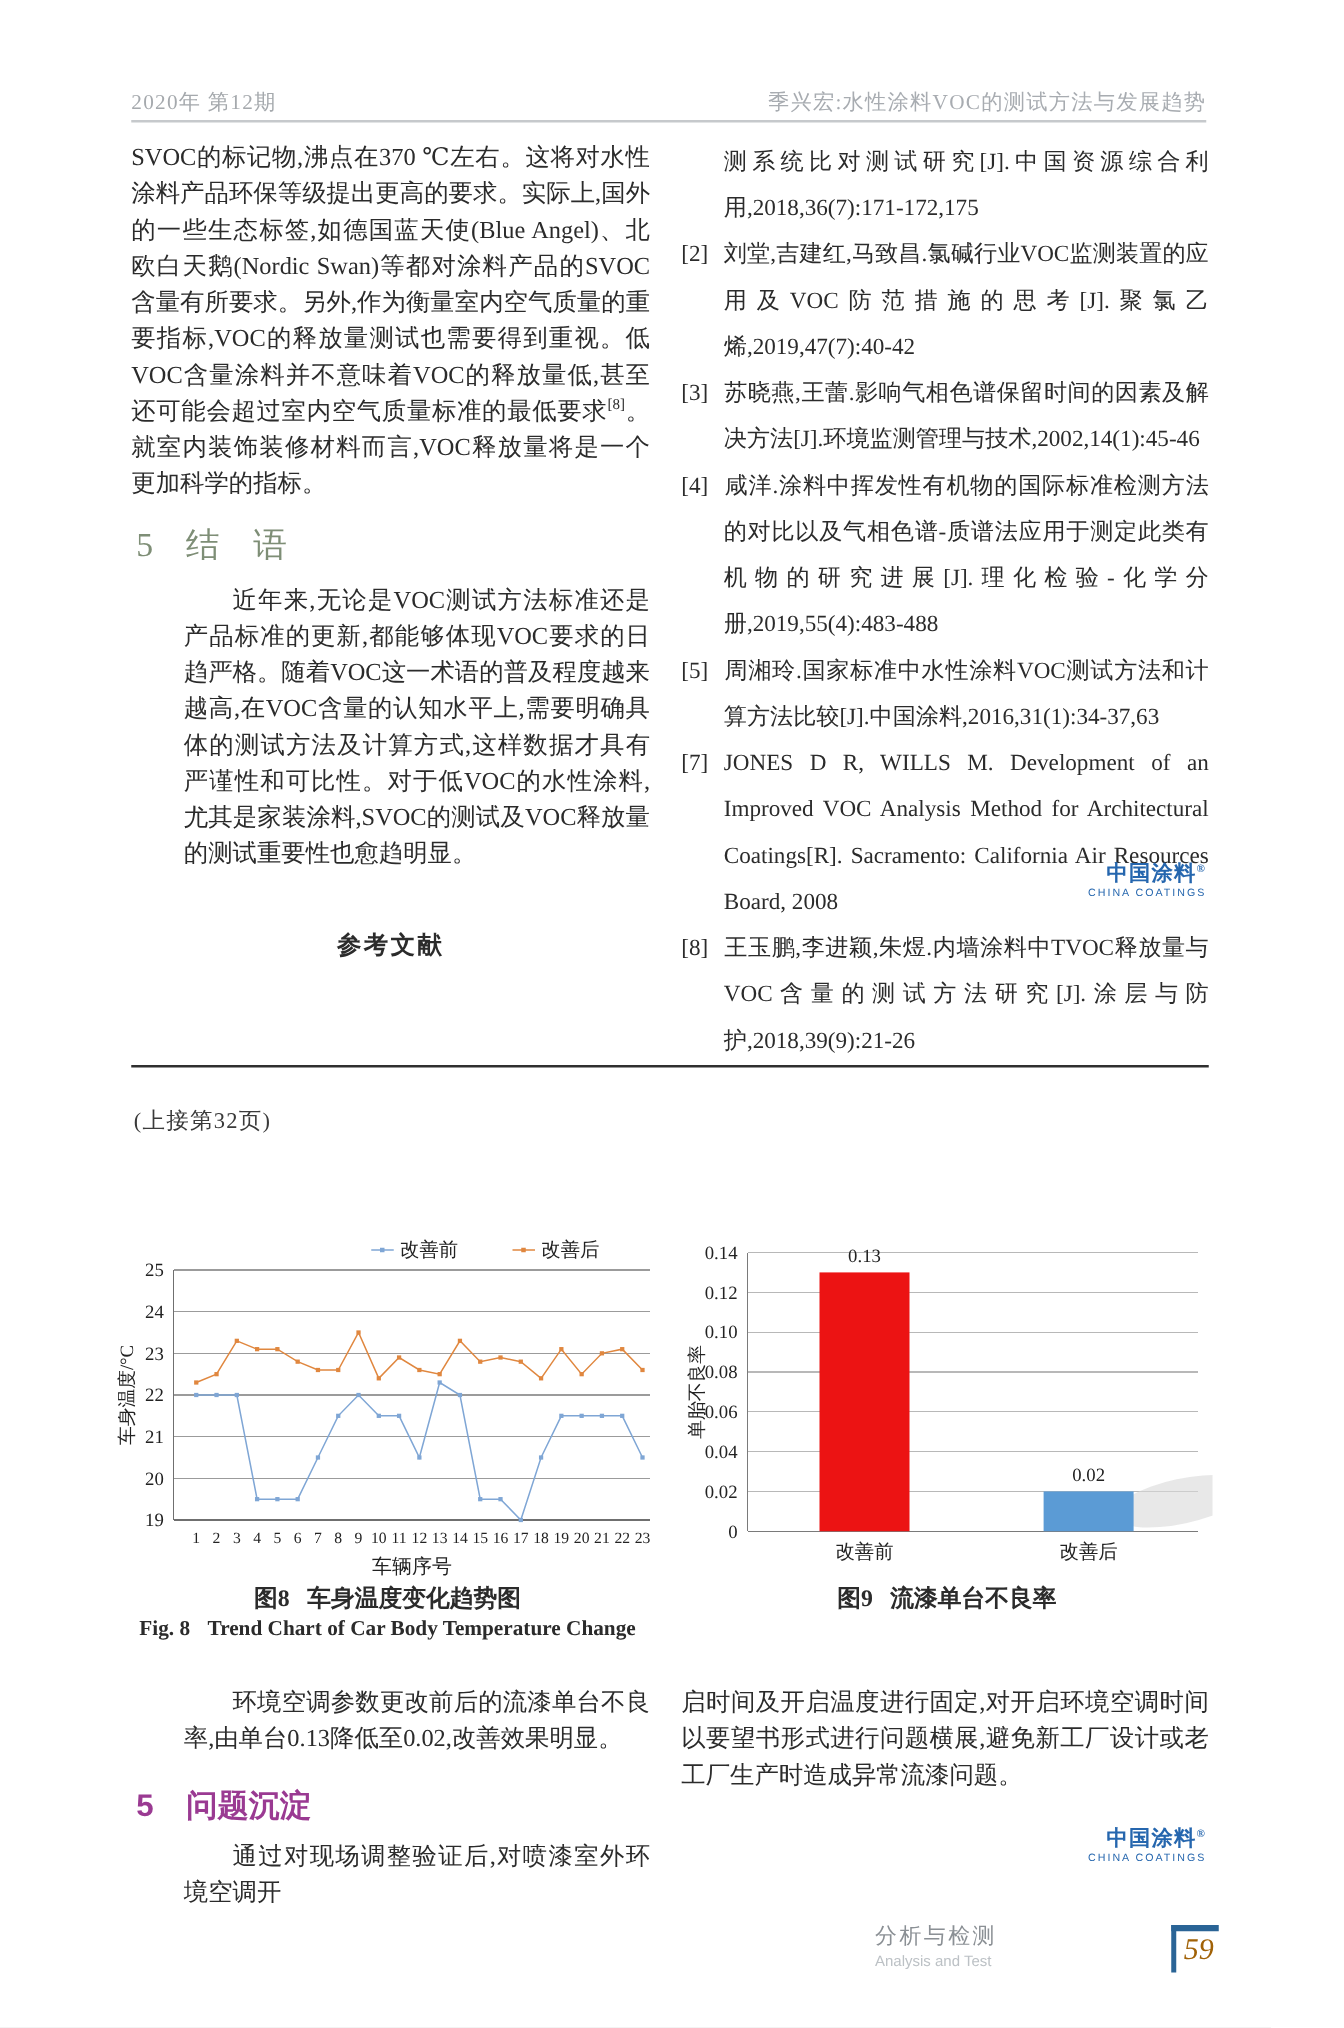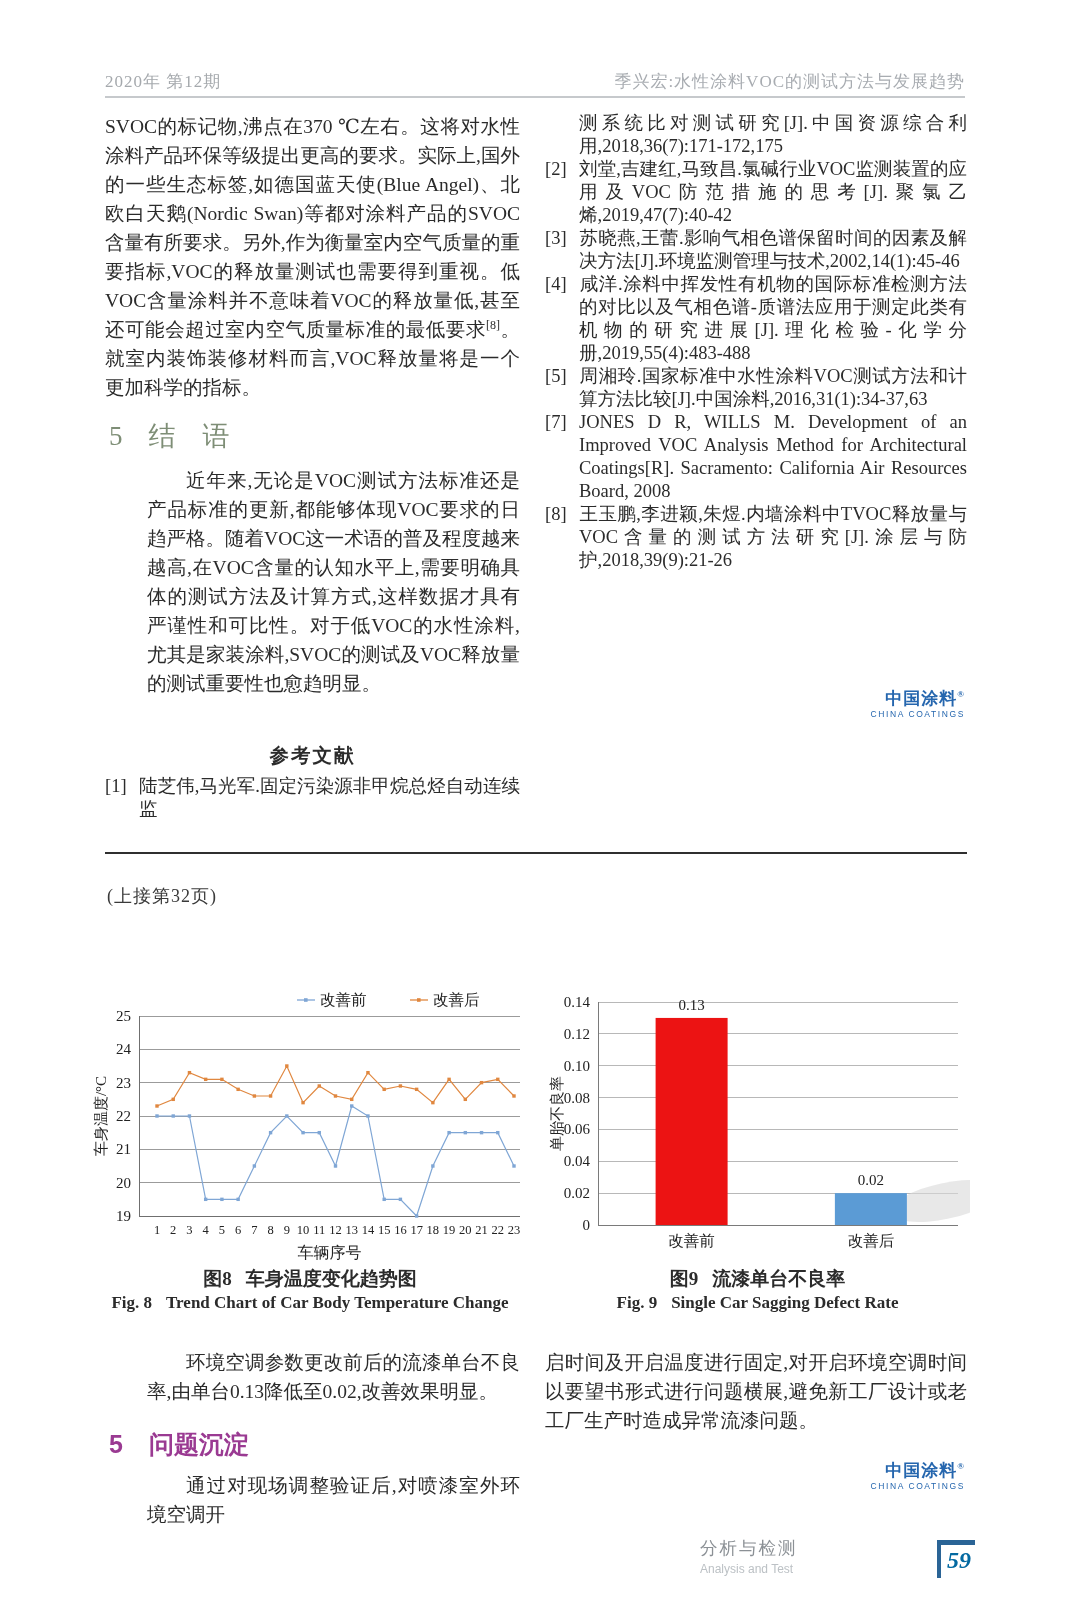--- a/index.html
+++ b/index.html
@@ -15,21 +15,21 @@
   .hdr-rule{position:absolute;left:105px;top:96px;width:860px;border-top:2px solid #c6c9cc;}
   
   .col-left{position:absolute;left:105px;top:112px;width:415px;}
   .col-right{position:absolute;left:545px;top:112px;width:422px;}
   p.body{margin:0;font-size:19.5px;line-height:29px;text-align:justify;}
   p.indent{text-indent:2em;margin-left:42px;}
   sup.cite{font-size:12px;vertical-align:super;line-height:0;}
   .sec-green{display:flex;align-items:baseline;gap:26px;margin:16px 0 12px 4px;
     font-size:27px;font-weight:500;color:#7e8e76;}
   .refs-heading{margin:44px 0 6px 0;text-align:center;font-size:19.5px;font-weight:700;letter-spacing:2px;}
-  .ref{font-size:18.5px;line-height:23px;text-align:justify;padding-left:34px;text-indent:-34px;}
+  .ref{font-size:18.5px;line-height:37px;text-align:justify;padding-left:34px;text-indent:-34px;}
   .ref.cont{text-indent:0;}
   .ref .ref-label{display:inline-block;width:34px;text-indent:0;}
   
   .logo{display:flex;flex-direction:column;align-items:flex-end;line-height:1;}
   .logo .cn{font-size:17px;font-weight:700;color:#2566ae;letter-spacing:1px;}
   .logo .cn .reg{font-size:9px;vertical-align:super;}
   .logo .en{font-size:8.5px;color:#2566ae;letter-spacing:1.6px;margin-top:3px;
     font-family:"Liberation Sans","DejaVu Sans",sans-serif;margin-left:26px;}
   .logo-refs{position:absolute;right:110px;top:690px;}
   .logo-bottom{position:absolute;right:110px;top:1462px;}
@@ -52,41 +52,40 @@
     font-size:25px;font-weight:700;color:#9a3a92;
     font-family:"Liberation Sans","DejaVu Sans",sans-serif;}
   
   .footer-label{position:absolute;left:700px;top:1540px;width:228px;text-align:left;line-height:1;}
   .footer-label .cn{font-size:17.5px;color:#8b9095;letter-spacing:2px;}
   .footer-label .en{font-size:12px;color:#bcc1c5;margin-top:5px;
     font-family:"Liberation Sans","DejaVu Sans",sans-serif;}
   .page-badge{position:absolute;left:937px;top:1540px;width:34px;height:33px;
     border-top:5px solid #2a6496;border-left:4px solid #2a6496;}
   .page-badge .num{display:block;padding:2px 0 0 6px;font-size:24px;font-style:italic;
-    font-weight:700;color:#0369a1;font-family:"Liberation Serif","DejaVu Serif",serif;}
+    font-weight:400;color:#a16207;font-family:"Liberation Serif","DejaVu Serif",serif;}
   svg text{font-family:"Liberation Serif","DejaVu Serif",serif;fill:#222;}
 </style>
 </head>
 <body>
 
 <div class="page">
 
   <div class="hdr-issue">2020年 第12期</div>
   <div class="hdr-title">季兴宏:水性涂料VOC的测试方法与发展趋势</div>
   <div class="hdr-rule"></div>
 
   <div class="col-left">
     <p class="body"><span>SVOC的标记物,沸点在370 ℃左右。这将对水性涂料产品环保等级提出更高的要求。实际上,国外的一些生态标签,如德国蓝天使(Blue Angel)、北欧白天鹅(Nordic Swan)等都对涂料产品的SVOC含量有所要求。另外,作为衡量室内空气质量的重要指标,VOC的释放量测试也需要得到重视。低VOC含量涂料并不意味着VOC的释放量低,甚至还可能会超过室内空气质量标准的最低要求</span><sup class="cite">[8]</sup><span>。就室内装饰装修材料而言,VOC释放量将是一个更加科学的指标。</span></p>
     <div class="sec-green">
       <span>5</span>
       <span>结　语</span>
     </div>
     <p class="body indent">近年来,无论是VOC测试方法标准还是产品标准的更新,都能够体现VOC要求的日趋严格。随着VOC这一术语的普及程度越来越高,在VOC含量的认知水平上,需要明确具体的测试方法及计算方式,这样数据才具有严谨性和可比性。对于低VOC的水性涂料,尤其是家装涂料,SVOC的测试及VOC释放量的测试重要性也愈趋明显。</p>
     <div class="refs-heading">参考文献</div>
-    <div class="ref"><span class="ref-label">[1]</span><span>陆芝伟,马光军.固定污染源非甲烷总烃自动连续监</span></div>
   </div>
 
   <div class="col-right" id="refs-list">
       <div class="ref cont"><span>测系统比对测试研究[J].中国资源综合利用,2018,36(7):171-172,175</span></div>
       <div class="ref"><span class="ref-label">[2]</span><span>刘堂,吉建红,马致昌.氯碱行业VOC监测装置的应用及VOC防范措施的思考[J].聚氯乙烯,2019,47(7):40-42</span></div>
       <div class="ref"><span class="ref-label">[3]</span><span>苏晓燕,王蕾.影响气相色谱保留时间的因素及解决方法[J].环境监测管理与技术,2002,14(1):45-46</span></div>
       <div class="ref"><span class="ref-label">[4]</span><span>咸洋.涂料中挥发性有机物的国际标准检测方法的对比以及气相色谱-质谱法应用于测定此类有机物的研究进展[J].理化检验-化学分册,2019,55(4):483-488</span></div>
       <div class="ref"><span class="ref-label">[5]</span><span>周湘玲.国家标准中水性涂料VOC测试方法和计算方法比较[J].中国涂料,2016,31(1):34-37,63</span></div>
       <div class="ref"><span class="ref-label">[7]</span><span>JONES D R, WILLS M. Development of an Improved VOC Analysis Method for Architectural Coatings[R]. Sacramento: California Air Resources Board, 2008</span></div>
       <div class="ref"><span class="ref-label">[8]</span><span>王玉鹏,李进颖,朱煜.内墙涂料中TVOC释放量与VOC含量的测试方法研究[J].涂层与防护,2018,39(9):21-26</span></div>
@@ -238,21 +237,20 @@
         <text x="146.60000000000002" y="260" text-anchor="middle" font-size="15.5">改善前</text>
         <rect x="289.88" y="207.14285714285714" width="72" height="31.857142857142854" fill="#5b9bd5"></rect>
         <text x="325.88" y="199.14285714285714" text-anchor="middle" font-size="15">0.02</text>
         <text x="325.88" y="260" text-anchor="middle" font-size="15.5">改善后</text>
       </g>
     </svg>
 
   <div class="cap cap-cn8"><span>图8</span><span class="gap"></span><span>车身温度变化趋势图</span></div>
   <div class="cap cap-en8"><span>Fig. 8</span><span class="gap"></span><span>Trend Chart of Car Body Temperature Change</span></div>
   <div class="cap cap-cn9"><span>图9</span><span class="gap"></span><span>流漆单台不良率</span></div>
-  <div class="cap cap-en9"><span>Fig. 9</span><span class="gap"></span><span>Single Car Sagging Defect Rate</span></div>
 
   <div class="bottom-left">
     <p class="body indent">环境空调参数更改前后的流漆单台不良率,由单台0.13降低至0.02,改善效果明显。</p>
     <div class="sec-purple">
       <span>5</span>
       <span>问题沉淀</span>
     </div>
     <p class="body indent">通过对现场调整验证后,对喷漆室外环境空调开</p>
   </div>
   <div class="bottom-right">

